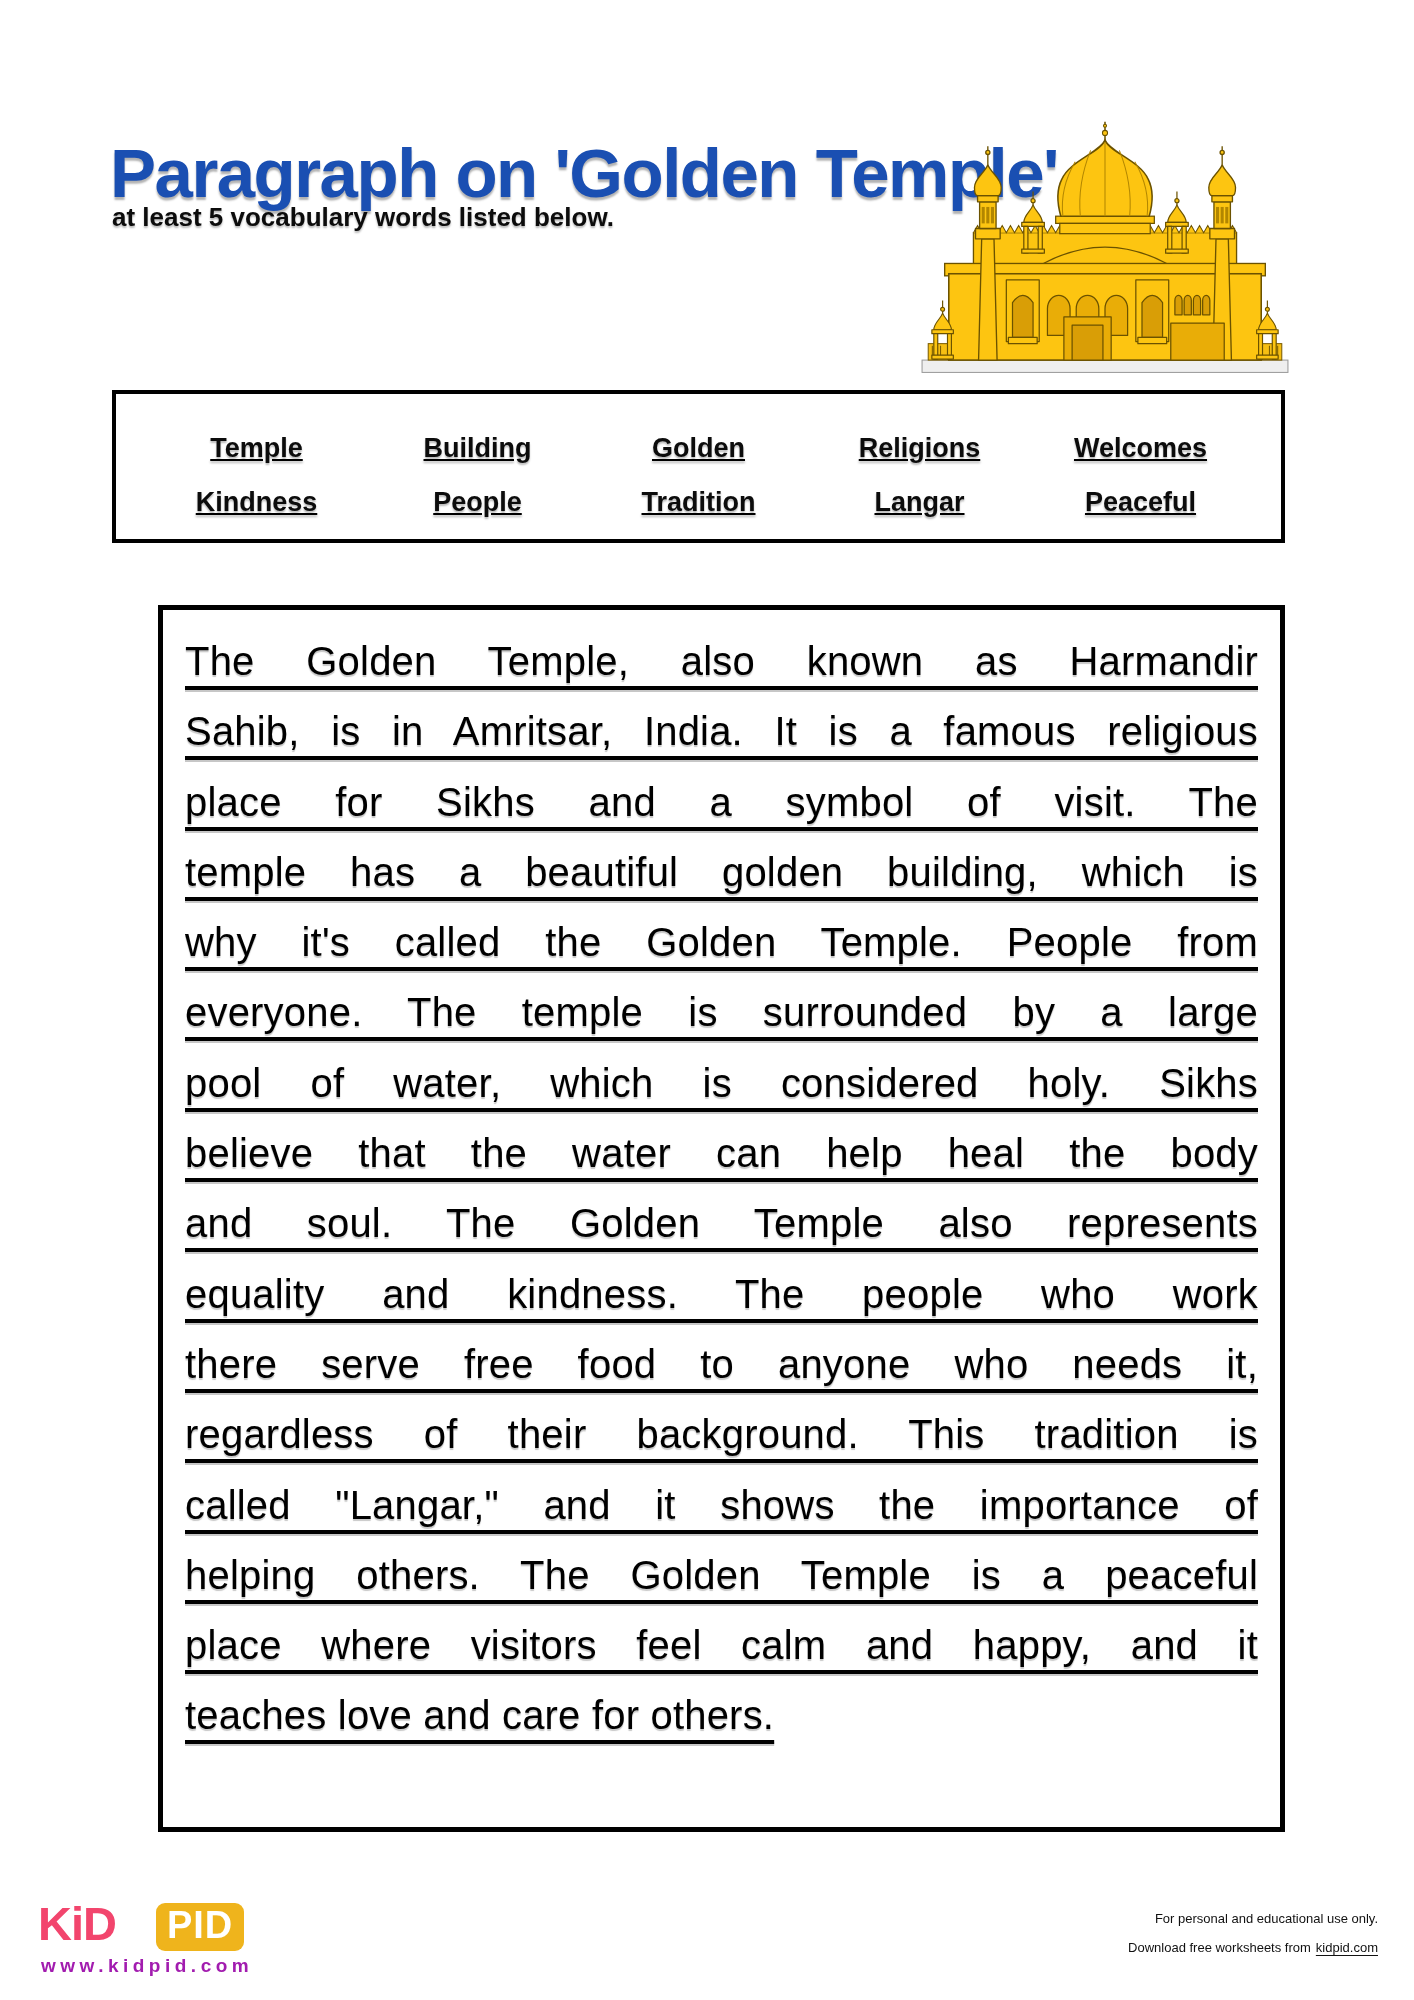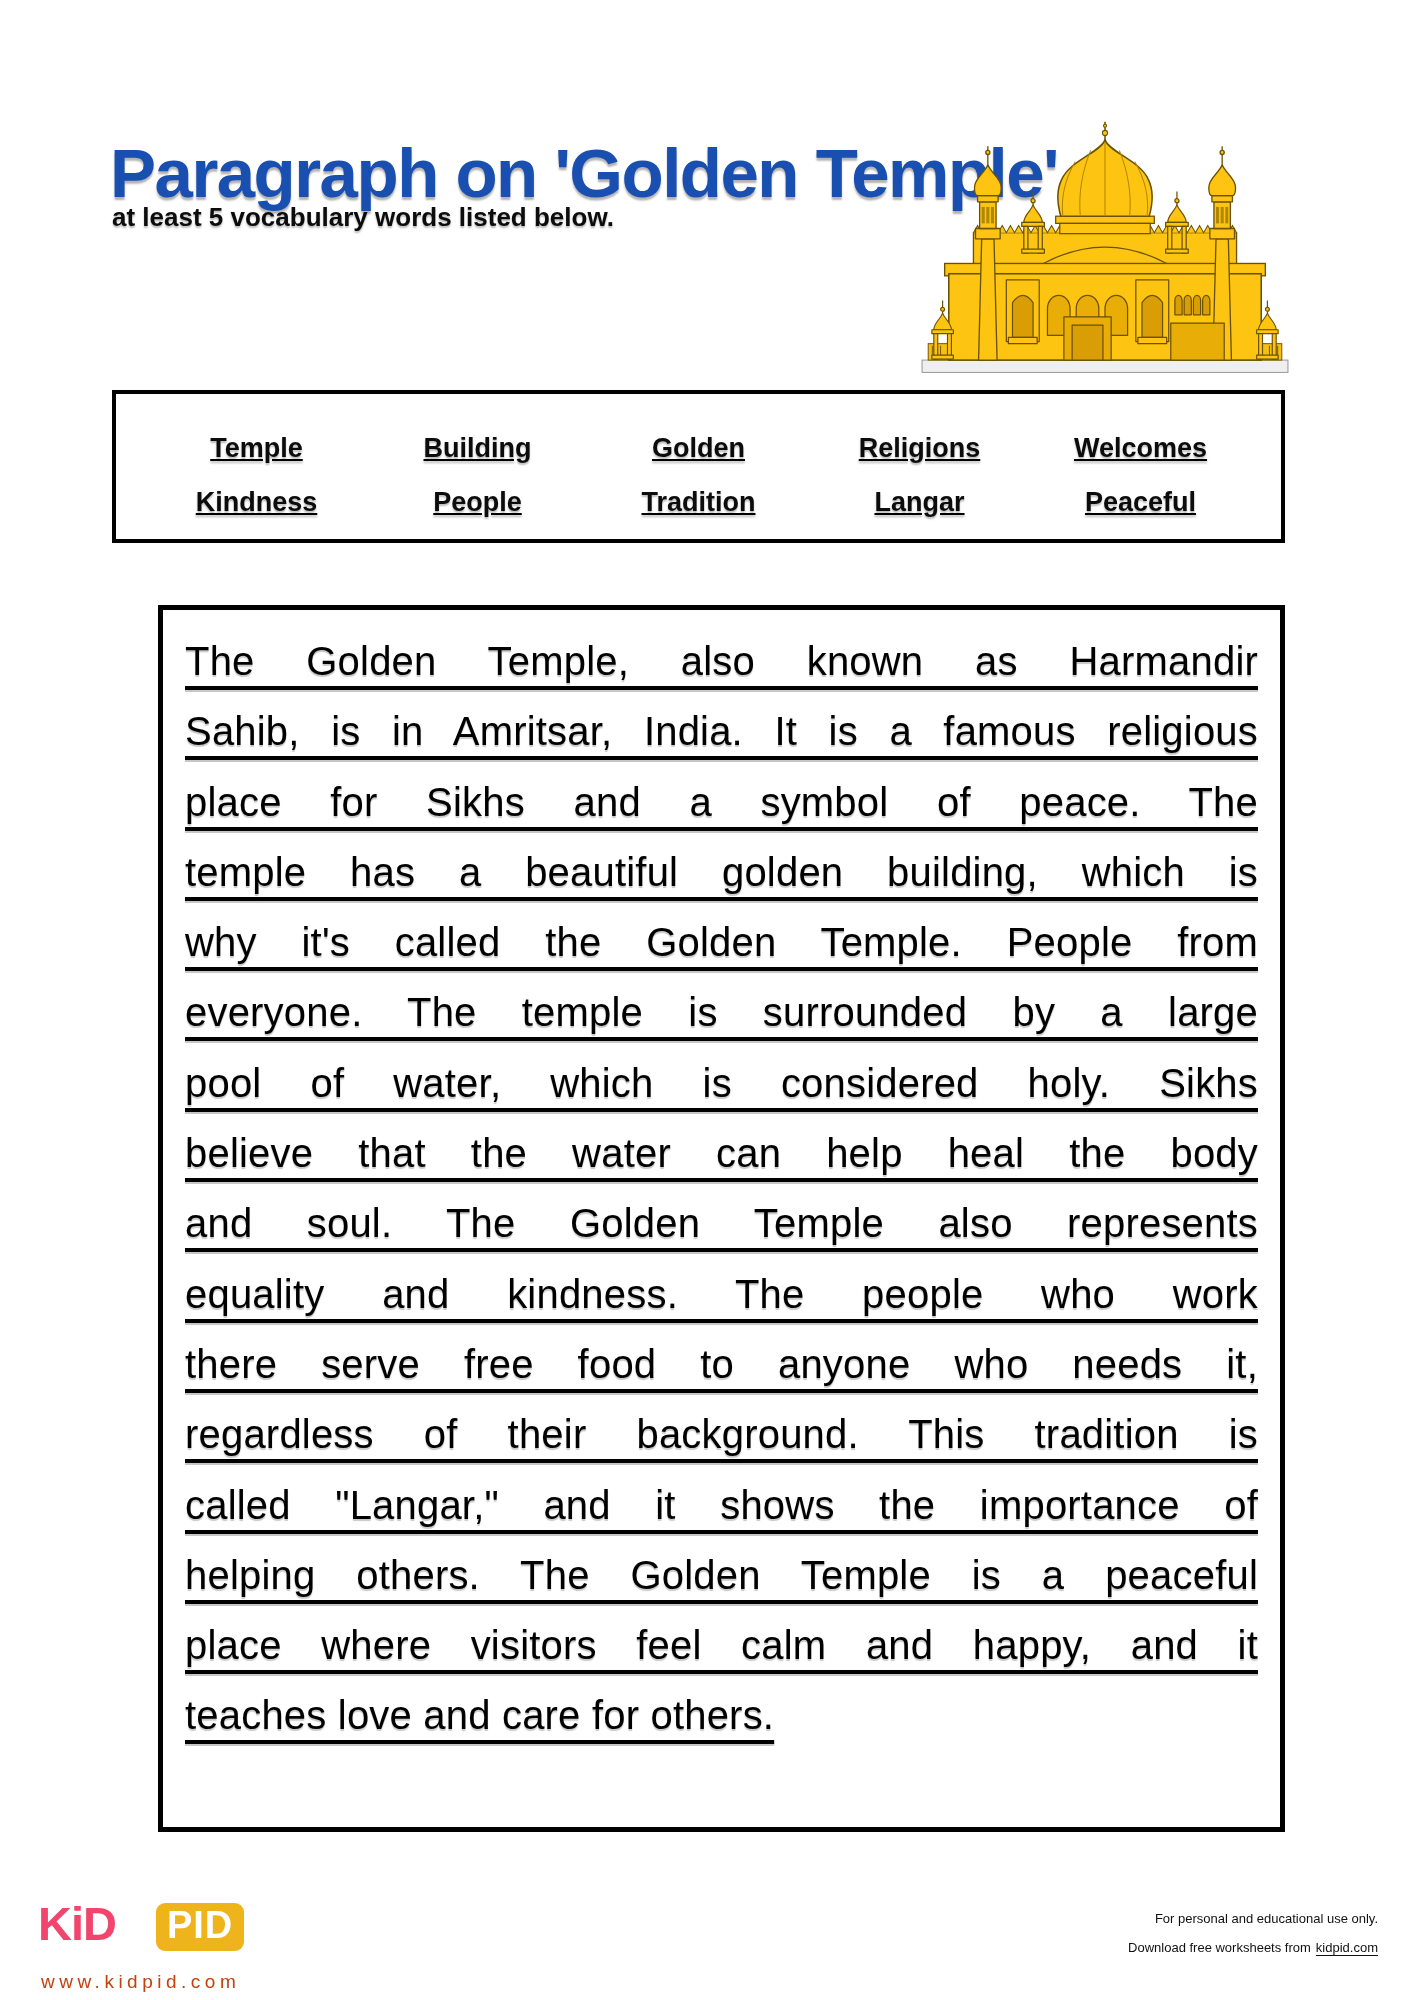--- a/index.html
+++ b/index.html
@@ -58,22 +58,22 @@
   .footer-logo { position:absolute; left:38px; top:1896px; }
   .logo-row { display:flex; align-items:flex-end; gap:6px; }
   .logo-kid {
     font-size:47px; font-weight:800; letter-spacing:-1px; color:#f2456d;
   }
   .logo-pid-badge {
     background:#efb41c; border-radius:9px; padding:1px 11px 4px 11px;
     font-size:38px; font-weight:800; color:#ffffff; letter-spacing:1px;margin-left:34px;
   }
   .website-url {
-    margin-top:20px; padding-left:3px;
-    font-size:19px; letter-spacing:4.5px; color:#c2410c; font-weight:400;
+    margin-top:4px; padding-left:3px;
+    font-size:19px; letter-spacing:4.5px; color:#a21caf; font-weight:700;
   }
   .footer-note {
     position:absolute; right:36px; top:1904px; text-align:right;
     font-size:13px; line-height:29px; color:#111;
   }
   .footer-note .link { text-decoration:underline; text-underline-offset:3px; margin-left:5px; }
 </style>
 </head>
 <body>
 
@@ -166,21 +166,21 @@
   <span class="vocab-word">Kindness</span>
   <span class="vocab-word">People</span>
   <span class="vocab-word">Tradition</span>
   <span class="vocab-word">Langar</span>
   <span class="vocab-word">Peaceful</span>
 </div>
 
 <div class="para-box">
   <div class="para-line">The Golden Temple, also known as Harmandir</div>
   <div class="para-line">Sahib, is in Amritsar, India. It is a famous religious</div>
-  <div class="para-line">place for Sikhs and a symbol of peace. The</div>
+  <div class="para-line">place for Sikhs and a symbol of visit. The</div>
   <div class="para-line">temple has a beautiful golden building, which is</div>
   <div class="para-line">why it's called the Golden Temple. People from</div>
   <div class="para-line">everyone. The temple is surrounded by a large</div>
   <div class="para-line">pool of water, which is considered holy. Sikhs</div>
   <div class="para-line">believe that the water can help heal the body</div>
   <div class="para-line">and soul. The Golden Temple also represents</div>
   <div class="para-line">equality and kindness. The people who work</div>
   <div class="para-line">there serve free food to anyone who needs it,</div>
   <div class="para-line">regardless of their background. This tradition is</div>
   <div class="para-line">called "Langar," and it shows the importance of</div>

